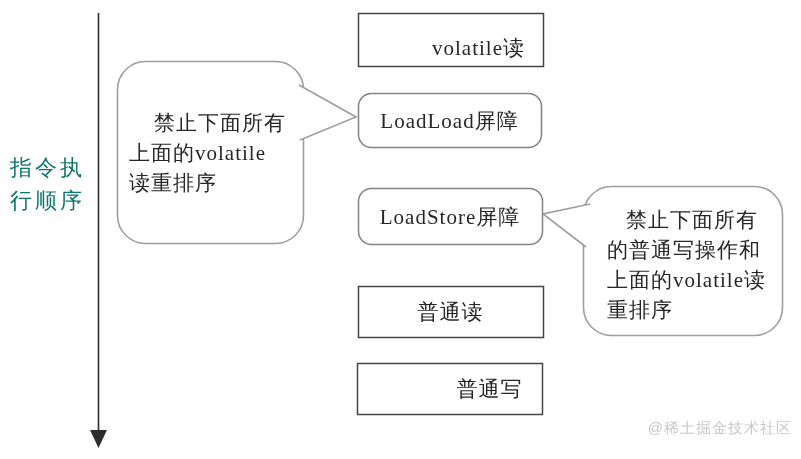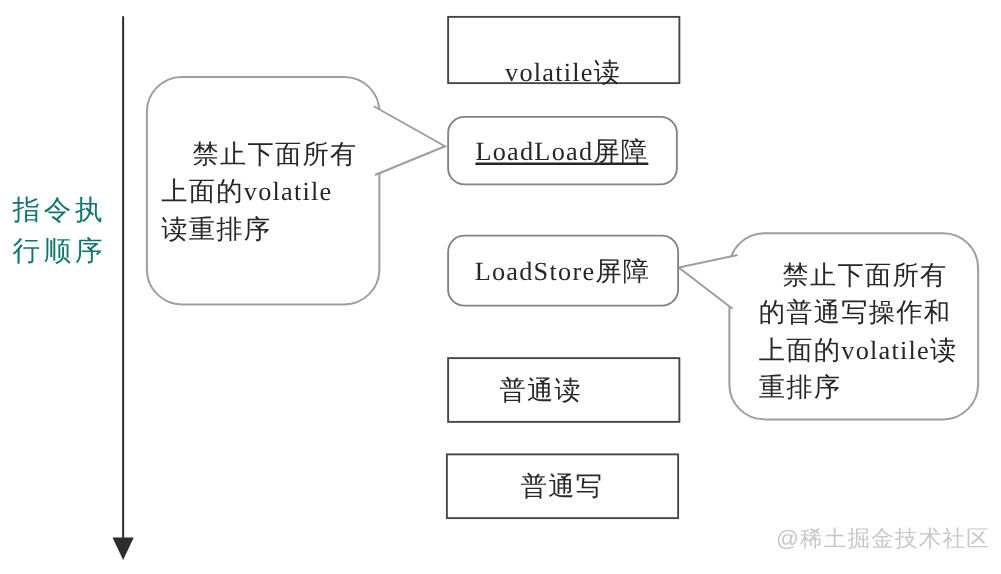--- a/index.html
+++ b/index.html
@@ -6,40 +6,40 @@
   .stage {
     position:relative; width:801px; height:459px; background:#ffffff;
     font-family:"Liberation Serif","DejaVu Serif",serif; color:#222222;
     overflow:hidden;
   }
   .diagram-svg { position:absolute; left:0; top:0; }
   .box-label {
     position:absolute; display:flex; align-items:center; justify-content:center;
     font-size:21px; letter-spacing:1px; white-space:nowrap; color:#262626;
   }
-  .box-label-1 { left:358px; top:31px;  width:185px; height:54px; }
-  .box-label-2 { left:358px; top:93px;  width:183px; height:55px;text-decoration:underline; }
+  .box-label-1 { left:358px; top:21px;  width:185px; height:54px;padding-left:28px; }
+  .box-label-2 { left:358px; top:93px;  width:183px; height:55px; }
   .box-label-3 { left:358px; top:188px; width:184px; height:57px; }
-  .box-label-4 { left:340px; top:286px; width:185px; height:52px; }
-  .box-label-5 { left:357px; top:363px; width:185px; height:52px; }
+  .box-label-4 { left:358px; top:286px; width:185px; height:52px; }
+  .box-label-5 { left:357px; top:363px; width:185px; height:52px;padding-left:40px; }
   .callout-text {
     position:absolute; display:flex; flex-direction:column; justify-content:center;
     align-items:flex-start; font-size:21px; letter-spacing:1px; color:#262626;
   }
   .callout-text-left  { left:117px; top:61px;  width:186px; height:183px; padding-left:12px; box-sizing:border-box; }
   .callout-text-right { left:583px; top:190px; width:200px; height:150px; padding-left:24px; box-sizing:border-box; }
   .cline { line-height:30px; white-space:nowrap; }
   .indent-left  { margin-left:25px; }
   .indent-right { margin-left:19px; }
   .axis-label {
     position:absolute; left:10px; top:151px; font-size:22px; line-height:33px;
     letter-spacing:3px; color:#0f766e; white-space:nowrap;
   }
   .watermark {
-    position:absolute; right:9px; top:419px; font-size:18px; letter-spacing:1px;
+    position:absolute; right:9px; top:419px; font-size:15px; letter-spacing:1px;
     color:#c8c8c8; white-space:nowrap;
     font-family:"Liberation Sans","DejaVu Sans",sans-serif;
   }
 </style>
 </head>
 <body>
 
 <div class="stage">
 
   <svg class="diagram-svg" width="801" height="459" viewBox="0 0 801 459">

